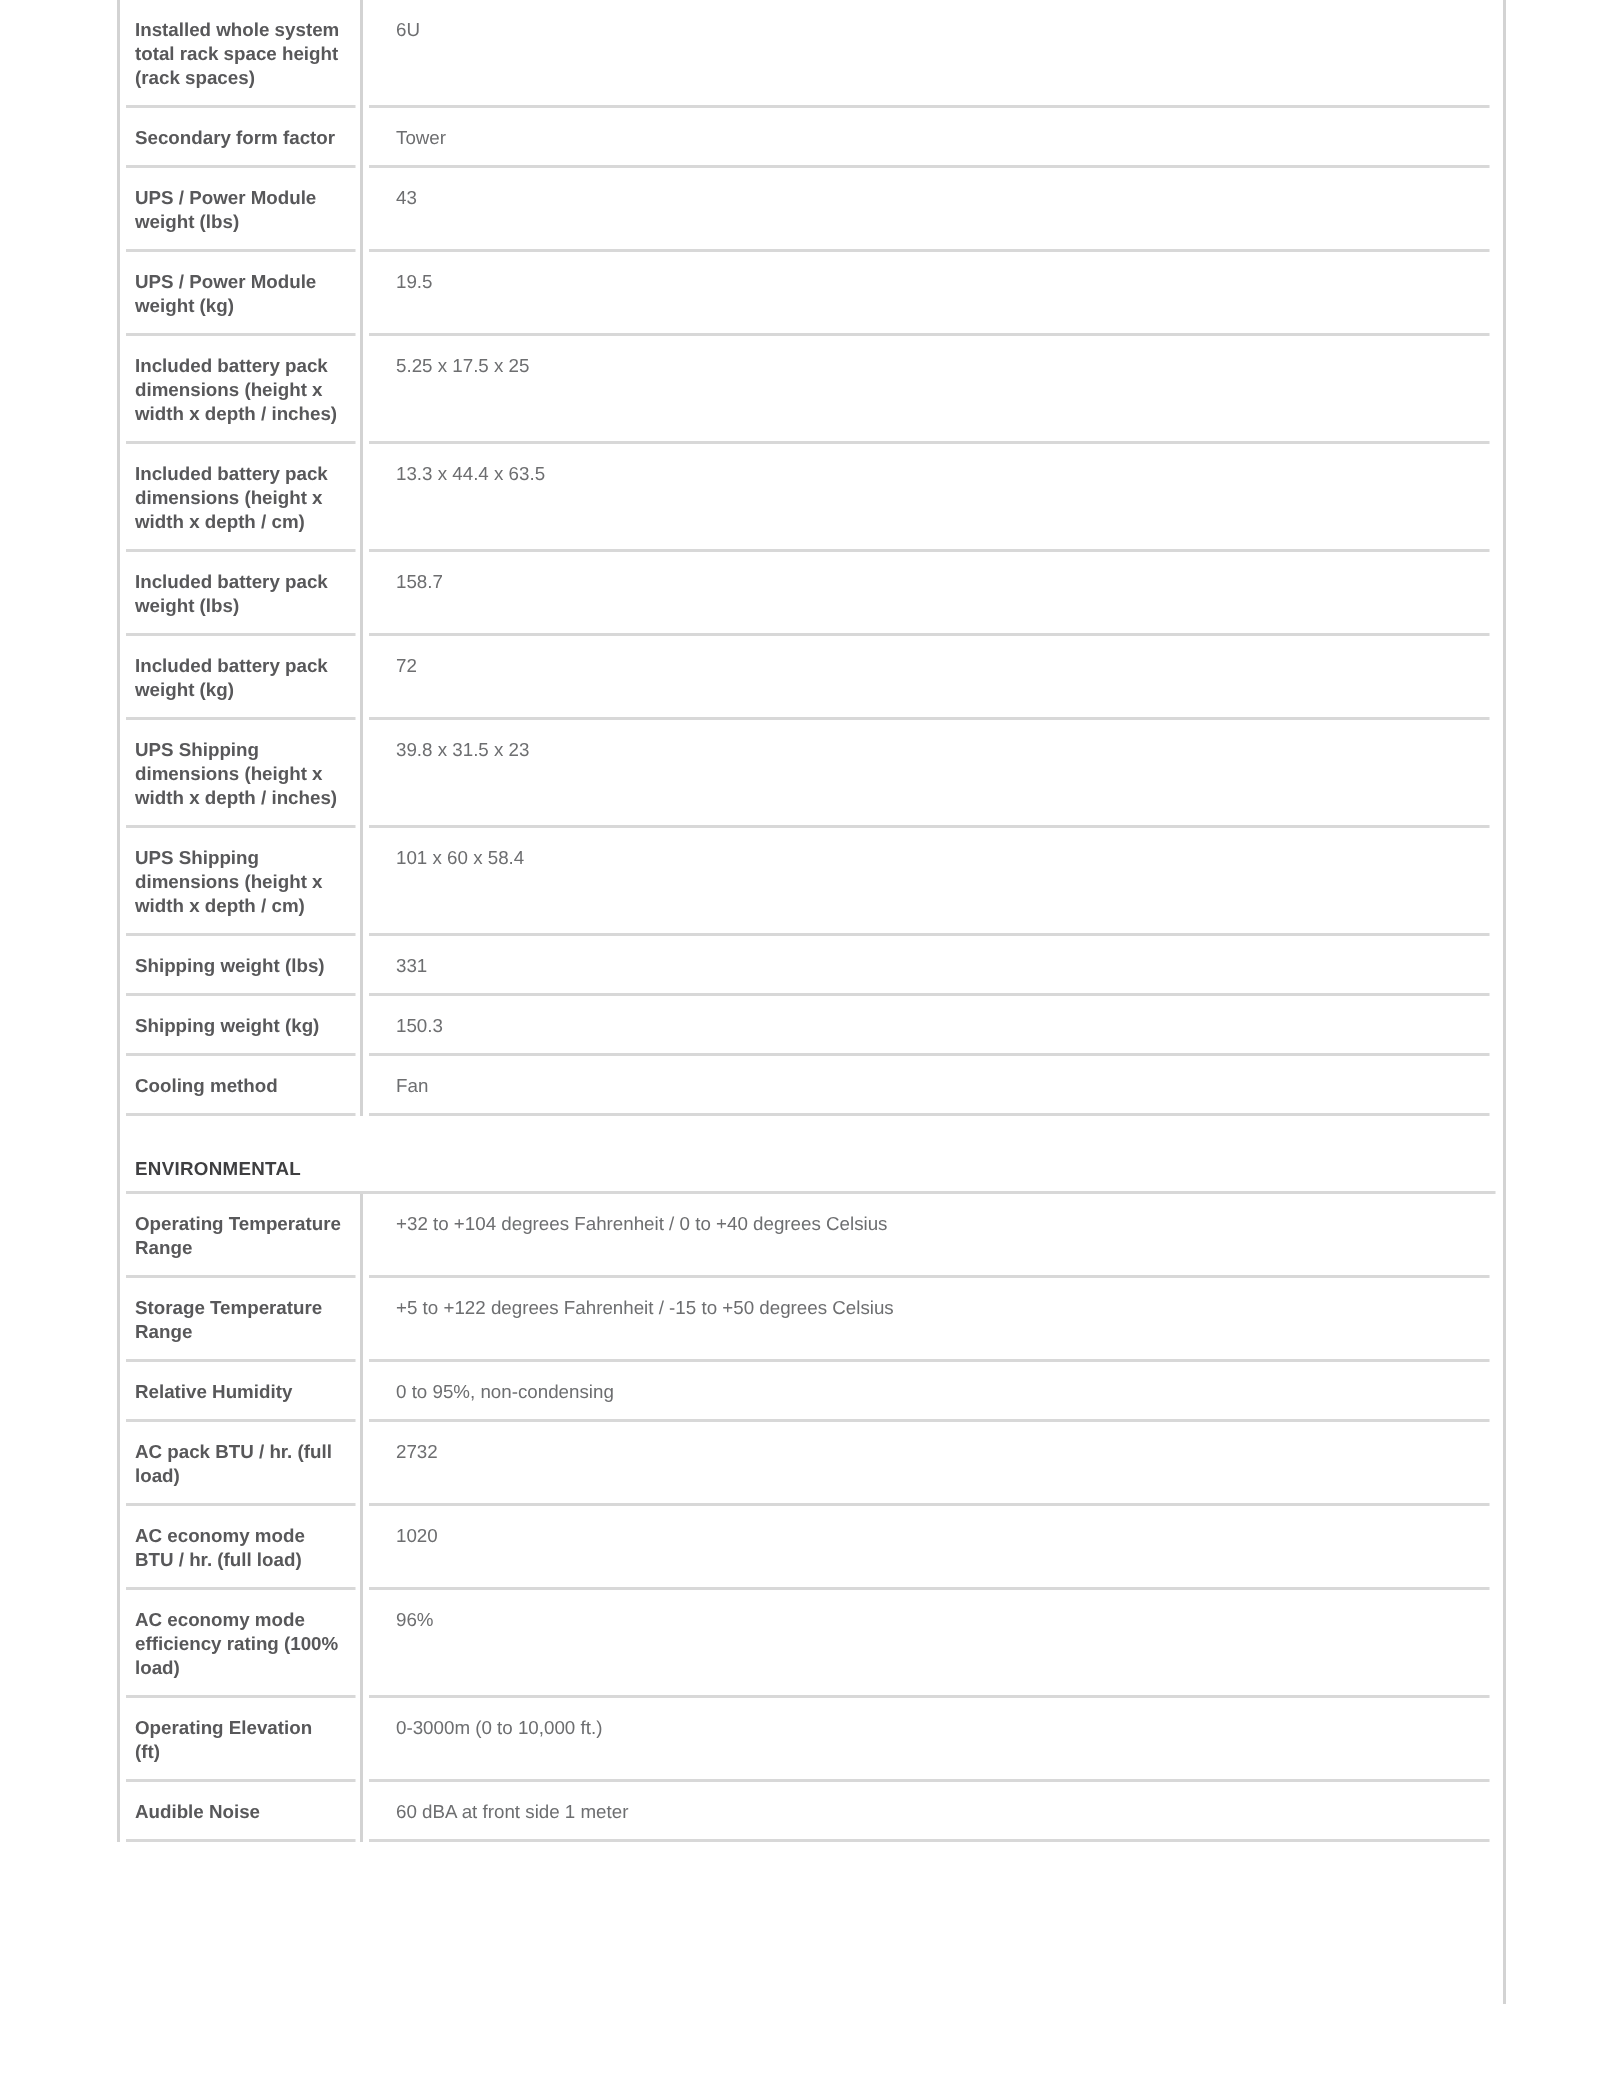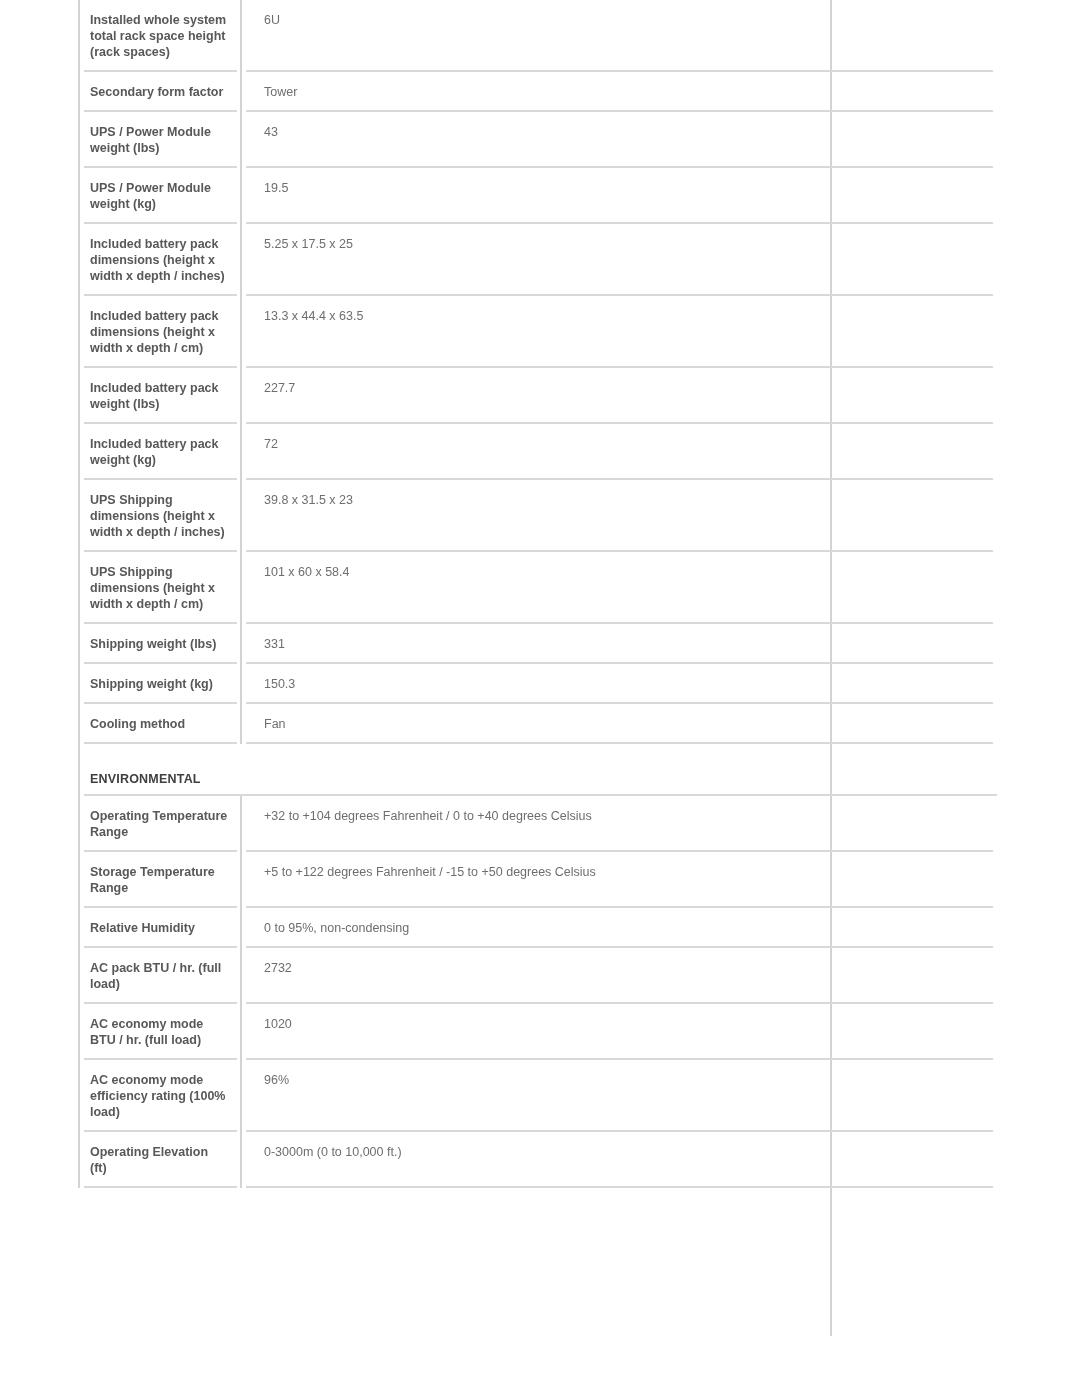--- a/index.html
+++ b/index.html
@@ -9,21 +9,21 @@
     height: 1397px;
     background: #ffffff;
     font-family: "Liberation Sans", sans-serif;
   }
 
   
   #spec-container {
     position: absolute;
     left: 78px;
     top: 0;
-    width: 754px;              
+    width: 926px;              
     height: 1336px;
     border-right: 2px solid #d3d3d3;
   }
 
   
   #spec-table {
     position: absolute;
     left: 0;
     top: 0;
     width: 919px;              
@@ -124,21 +124,21 @@
         <tr>
           <td class="cell-label">Included battery pack dimensions (height x width x depth / inches)</td>
           <td class="cell-value">5.25 x 17.5 x 25</td>
         </tr>
         <tr>
           <td class="cell-label">Included battery pack dimensions (height x width x depth / cm)</td>
           <td class="cell-value">13.3 x 44.4 x 63.5</td>
         </tr>
         <tr>
           <td class="cell-label">Included battery pack weight (lbs)</td>
-          <td class="cell-value">227.7</td>
+          <td class="cell-value">158.7</td>
         </tr>
         <tr>
           <td class="cell-label">Included battery pack weight (kg)</td>
           <td class="cell-value">72</td>
         </tr>
         <tr>
           <td class="cell-label">UPS Shipping dimensions (height x width x depth / inches)</td>
           <td class="cell-value">39.8 x 31.5 x 23</td>
         </tr>
         <tr>
@@ -181,15 +181,19 @@
           <td class="cell-value">1020</td>
         </tr>
         <tr>
           <td class="cell-label">AC economy mode efficiency rating (100% load)</td>
           <td class="cell-value">96%</td>
         </tr>
         <tr>
           <td class="cell-label">Operating Elevation (ft)</td>
           <td class="cell-value">0-3000m (0 to 10,000 ft.)</td>
         </tr>
+        <tr>
+          <td class="cell-label">Audible Noise</td>
+          <td class="cell-value">60 dBA at front side 1 meter</td>
+        </tr>
       </tbody>
   </table>
 </div>
 
 </body></html>

